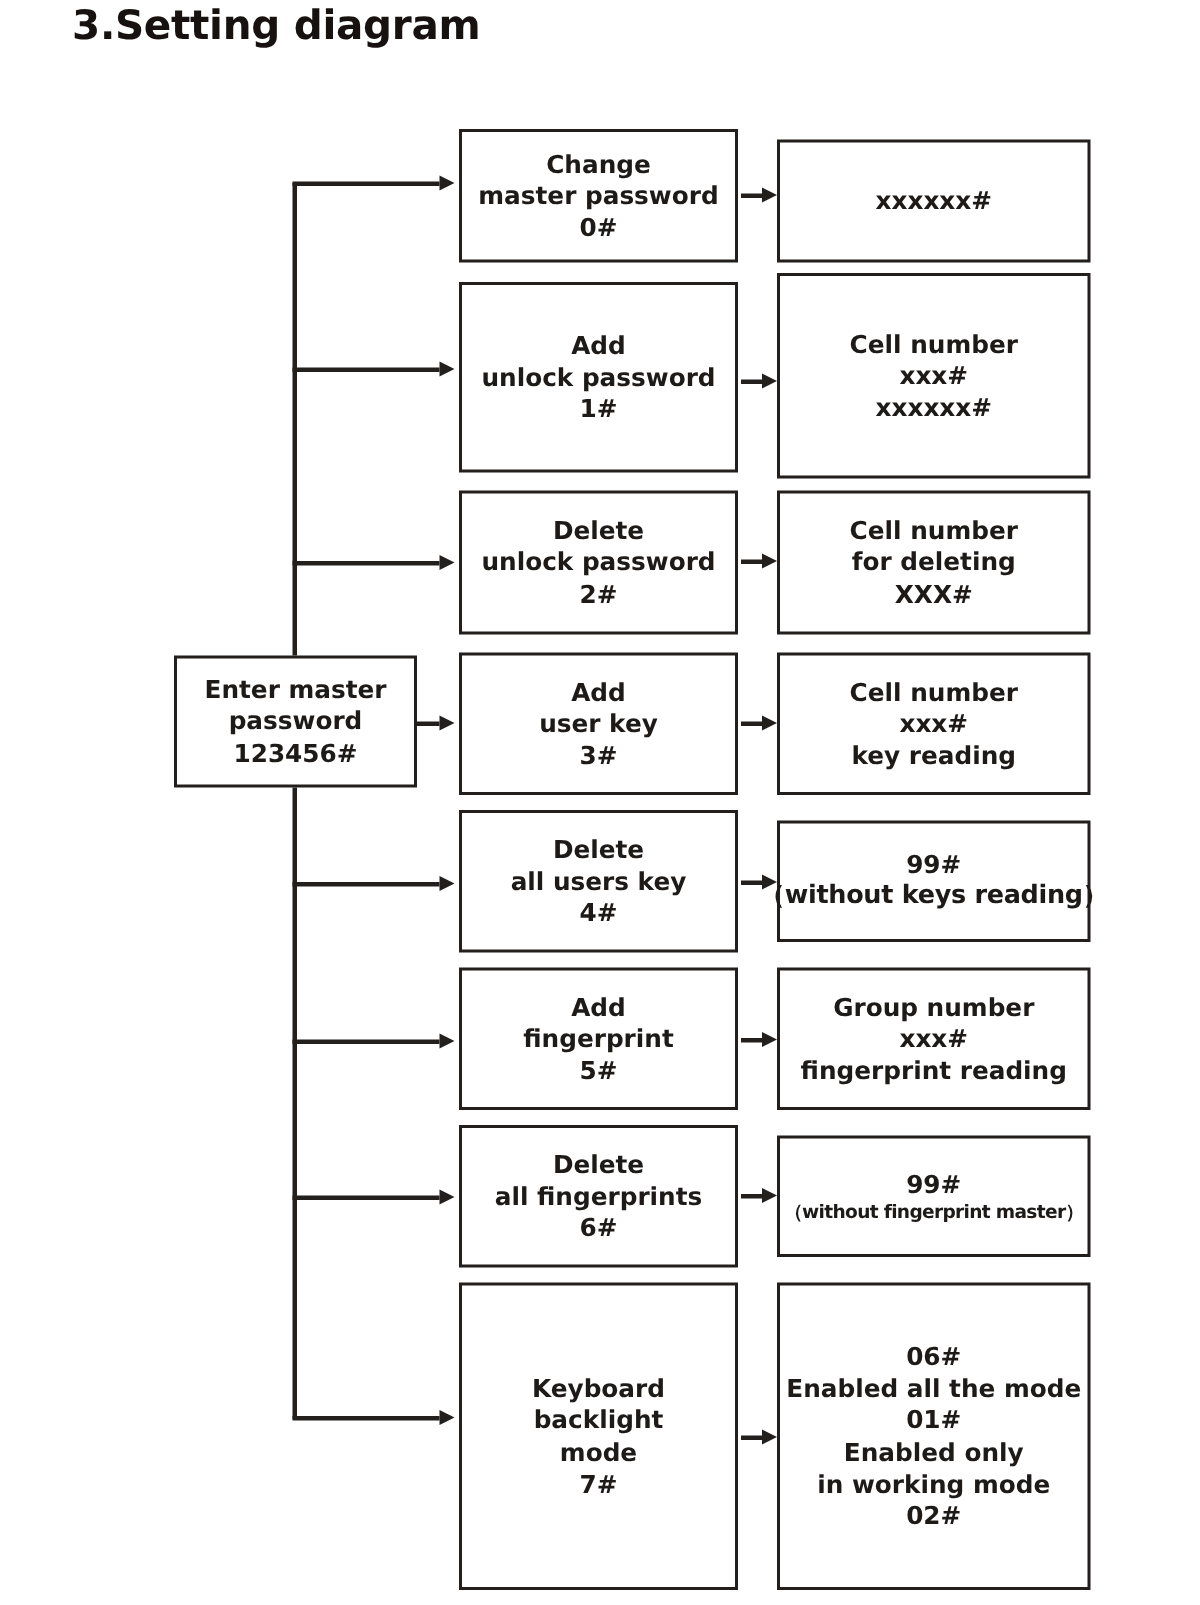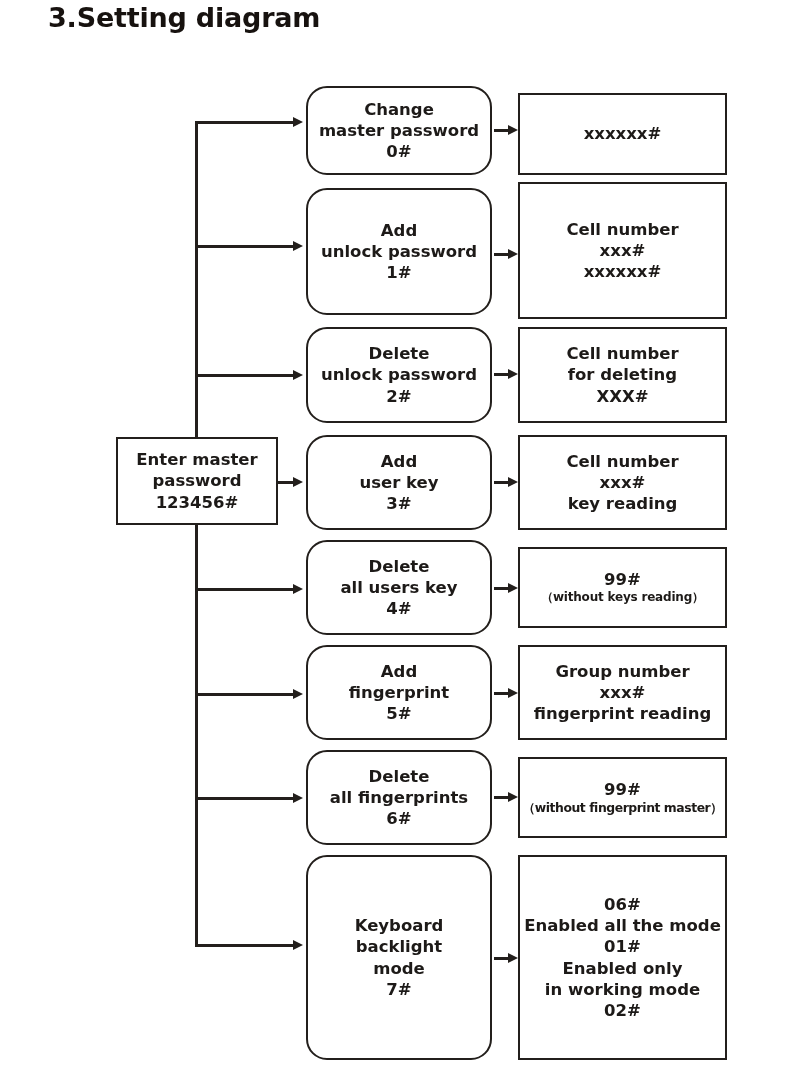--- a/index.html
+++ b/index.html
@@ -53,21 +53,21 @@
     color: #1d1a18;
     padding: 2px 4px;
   }
 
   .node .ln {
     display: block;
     white-space: nowrap;
   }
 
   .node .small {
-    font-size: 12px;
+    font-size: 17px;
     font-weight: 600;
     letter-spacing: -0.2px;
   }
 
   .node .smaller {
     font-size: 12.4px;
     font-weight: 600;
     letter-spacing: -0.45px;
   }
 
@@ -76,21 +76,20 @@
     left: 116px;
     top: 437px;
     width: 162px;
     height: 88px;
   }
 
   
   .mid {
     left: 306px;
     width: 186px;
-    border-radius: 21px;
   }
   
   .right {
     left: 518px;
     width: 209px;
   }
 
   
   .vline {
     position: absolute;

